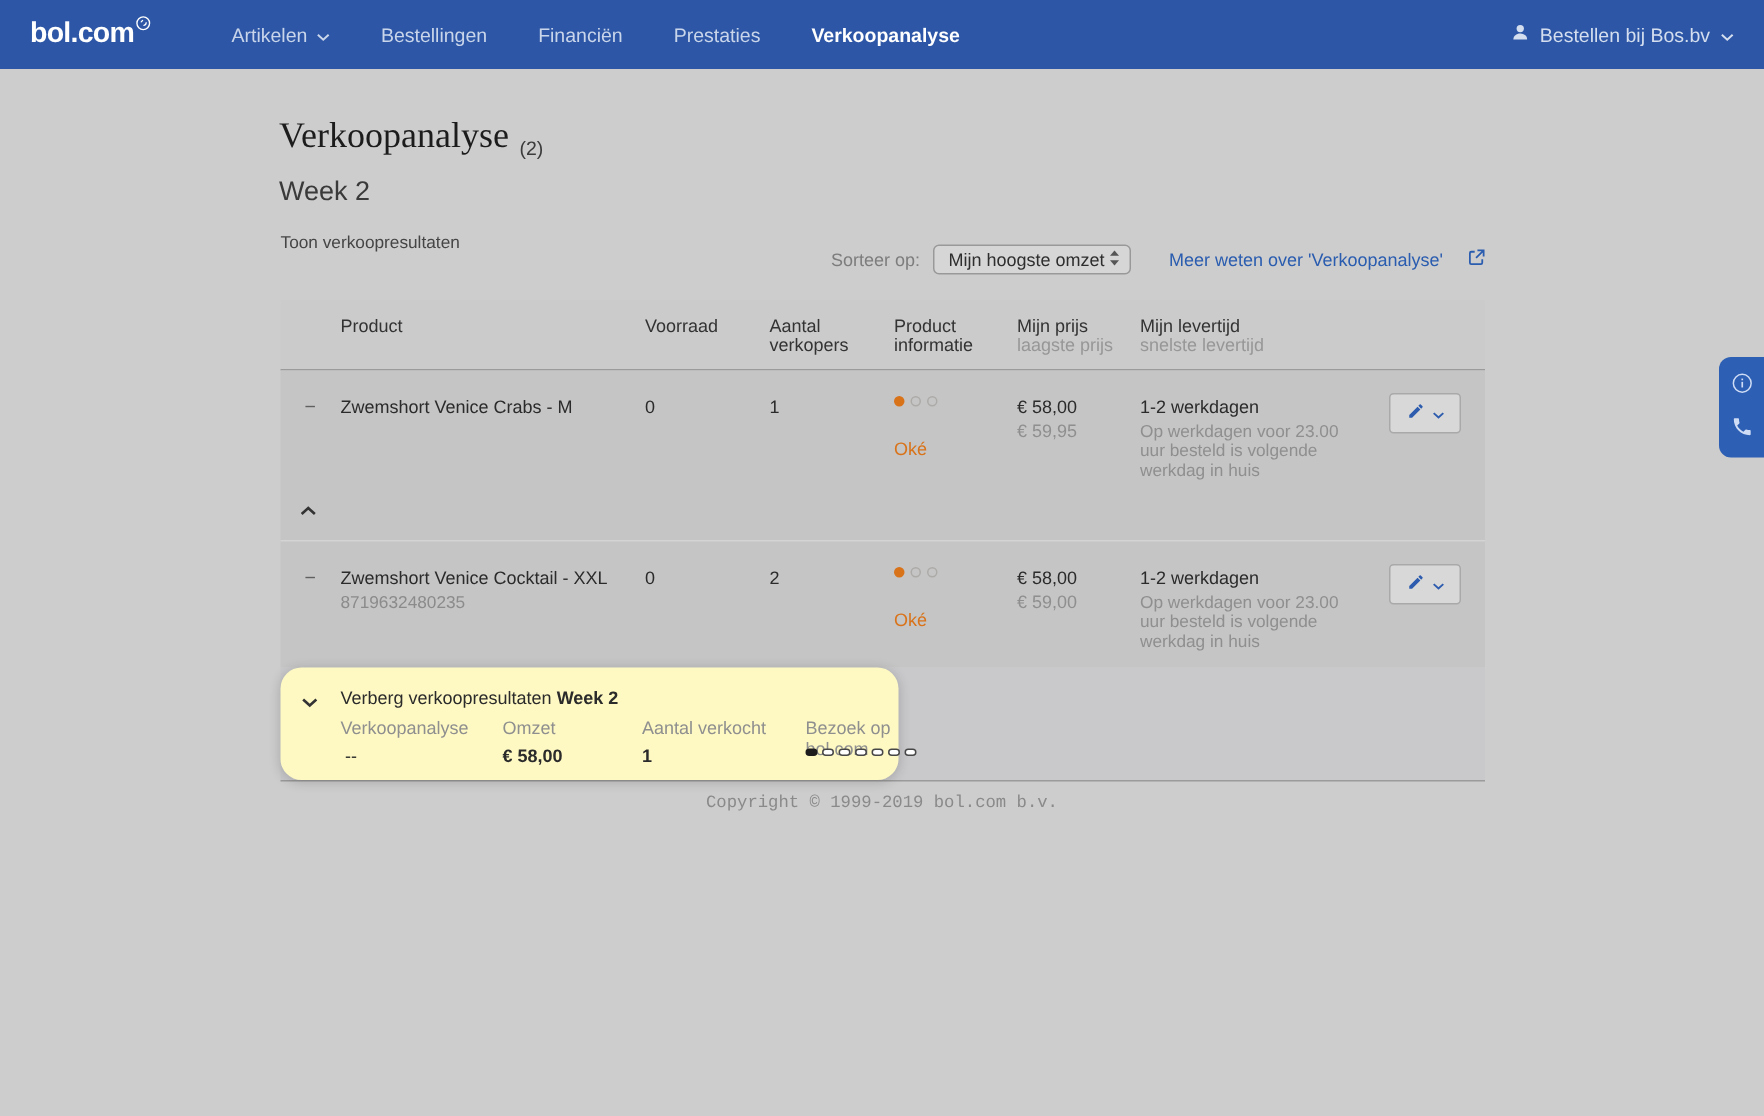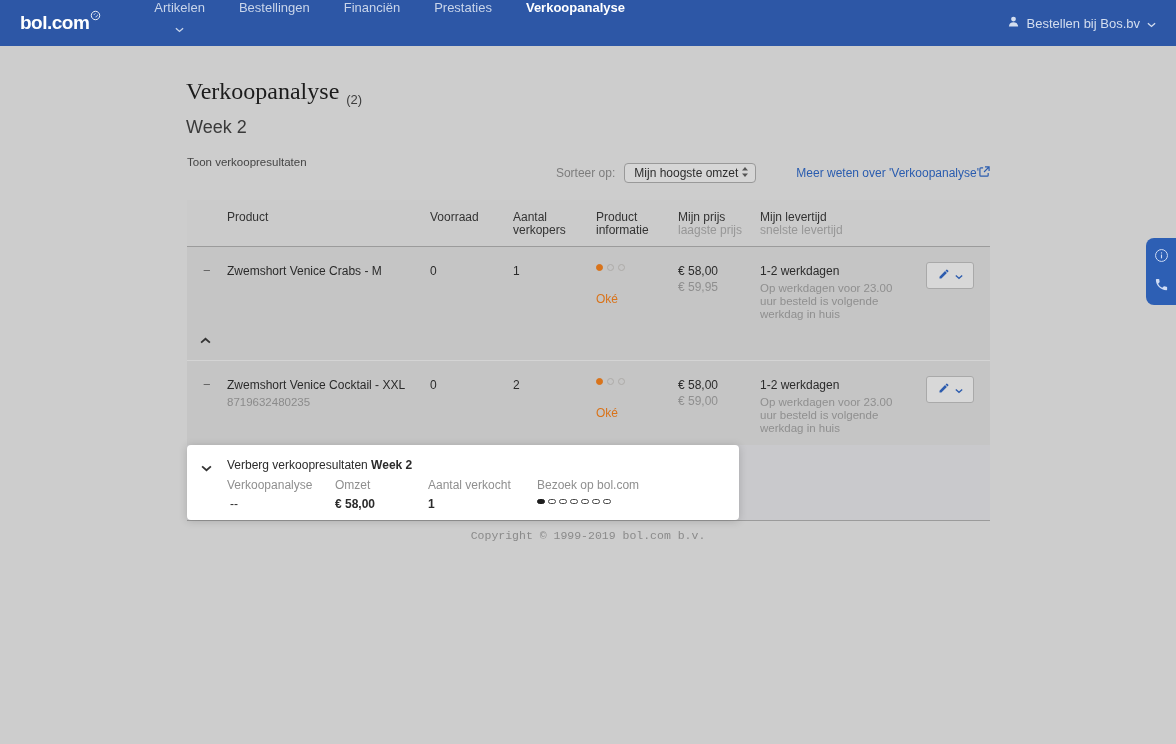--- a/index.html
+++ b/index.html
@@ -14,40 +14,40 @@
     position:absolute;top:0;left:0;width:100%;height:46px;
     background:#2d57a6;display:flex;align-items:center;box-sizing:border-box;
     padding:0 20px;
   }
   .logo{display:flex;align-items:flex-start;margin-right:36px;cursor:pointer;}
   .logo-text{color:#fff;font-weight:bold;font-size:19px;letter-spacing:-0.5px;}
   .logo-doodle{margin-left:1px;margin-top:-2px;}
   .nav-items{display:flex;align-items:center;height:100%;}
   .nav-item{
     color:#c9d5ea;padding:0 17px;height:100%;display:flex;align-items:center;gap:6px;
-    font-size:13px;cursor:pointer;white-space:nowrap;flex-direction:column;
+    font-size:13px;cursor:pointer;white-space:nowrap;
   }
   .nav-item.active{color:#ffffff;font-weight:bold;}
   .nav-right{margin-left:auto;display:flex;align-items:center;gap:7px;color:#d4deef;font-size:13px;cursor:pointer;}
   .chev{display:inline-block;}
   
   .title-block{position:absolute;left:186px;top:78px;}
   .page-title{font-family:"Liberation Serif","DejaVu Serif",serif;font-size:24px;color:#1c1c1c;display:inline;}
   .title-count{font-size:13px;color:#3c3c3c;margin-left:7px;position:relative;top:5px;}
   .page-subtitle{font-size:18px;color:#3a3a3a;margin-top:12px;}
   .show-results{position:absolute;left:187px;top:156px;font-size:11.5px;color:#454545;cursor:pointer;}
   
   .controls{position:absolute;top:163px;right:186px;display:flex;align-items:center;}
   .sort-label{color:#7d7d7d;font-size:12px;margin-right:9px;}
   .sort-select{
     width:132px;height:20px;box-sizing:border-box;background:#d6d6d6;border:1px solid #999;
     border-radius:4px;display:flex;align-items:center;padding:0 6px 0 9px;cursor:pointer;
   }
   .sort-select-value{flex:1;font-size:12px;color:#2e2e2e;white-space:nowrap;overflow:hidden;}
-  .learn-link{margin-left:40px;color:#2a5caf;font-size:12px;display:flex;align-items:center;gap:0;cursor:pointer;}
+  .learn-link{margin-left:25px;color:#2a5caf;font-size:12px;display:flex;align-items:center;gap:17px;cursor:pointer;}
   
   .table{position:absolute;left:187px;top:200px;width:803px;}
   .trow{display:flex;box-sizing:border-box;}
   .c-gutter{width:40px;box-sizing:border-box;padding-left:16px;flex-shrink:0;}
   .c-product{width:203px;flex-shrink:0;}
   .c-voorraad{width:83px;flex-shrink:0;}
   .c-aantal{width:83px;flex-shrink:0;}
   .c-info{width:82px;flex-shrink:0;}
   .c-prijs{width:82px;flex-shrink:0;}
   .c-lever{width:163px;flex-shrink:0;}
@@ -72,22 +72,22 @@
   .lever-sub{color:#8f8f8f;font-size:11.5px;line-height:13px;margin-top:4px;width:150px;}
   .edit-btn{
     position:absolute;top:-2px;left:3px;width:46px;height:25px;background:#d8d8d8;
     border:1px solid #a9a9a9;border-radius:3px;display:flex;align-items:center;justify-content:center;
     gap:5px;cursor:pointer;
   }
   .collapse-up{position:absolute;left:13px;bottom:13px;cursor:pointer;}
   
   .expanded-row{height:75px;background:#c9c9cc;position:relative;border-bottom:1px solid #9b9b9b;}
   .spotlight{
-    position:absolute;left:0;top:0;width:552px;height:75px;background:#ffffff;
-    border-radius:4px;box-shadow:0 1px 8px rgba(0,0,0,0.18);
+    position:absolute;left:0;top:0;width:412px;height:75px;background:#fef9c3;
+    border-radius:14px;box-shadow:0 1px 8px rgba(0,0,0,0.18);
   }
   .exp-chev{position:absolute;left:14px;top:16px;cursor:pointer;}
   .exp-title{position:absolute;left:40px;top:13px;font-size:12px;color:#2b2b2b;}
   .exp-title b{font-weight:bold;}
   .exp-col{position:absolute;top:33px;font-size:12px;color:#8f8f8f;}
   .exp-val{position:absolute;top:52px;font-size:12px;color:#2b2b2b;}
   .bold{font-weight:bold;}
   .visit-dots{display:flex;align-items:center;}
   .visit-dots .dot{width:8px;height:5px;border-radius:3px;border:1px solid #474747;box-sizing:border-box;background:#fff;margin-right:3px;}
   .visit-dots .dot.filled{background:#1d1d1d;border-color:#1d1d1d;}

